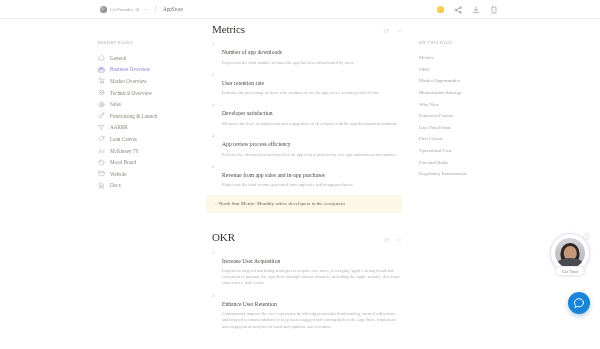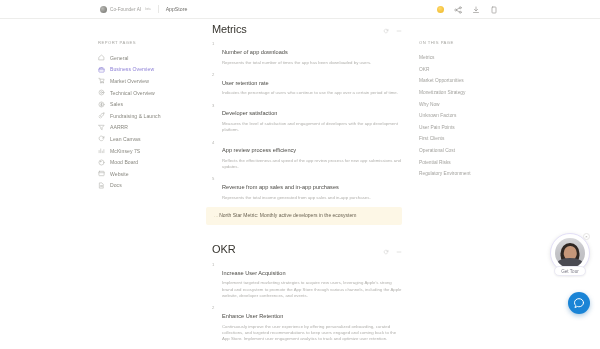--- a/index.html
+++ b/index.html
@@ -3,21 +3,21 @@
 <meta charset="utf-8">
 <style>
   * { box-sizing: border-box; margin: 0; padding: 0; }
   html, body {
     width: 600px; height: 349px;
     font-family: "Liberation Sans", sans-serif;
     background: #ffffff;
     color: #37352f;
     overflow: hidden;
   }
-  #app { position: relative; width: 600px; height: 324px; background:#fff; }
+  #app { position: relative; width: 600px; height: 324px; background:#fff;font-family:Liberation Serif, serif; }
 
   
   .topbar {
     position: absolute; top: 0; left: 0; width: 600px; height: 19px;
     background: #ffffff;
     border-bottom: 1px solid #ededeb;
     display: flex; align-items: center;
   }
   .brand { display: flex; align-items: center; gap: 3px; margin-left: 100px; }
   .brand-logo {

